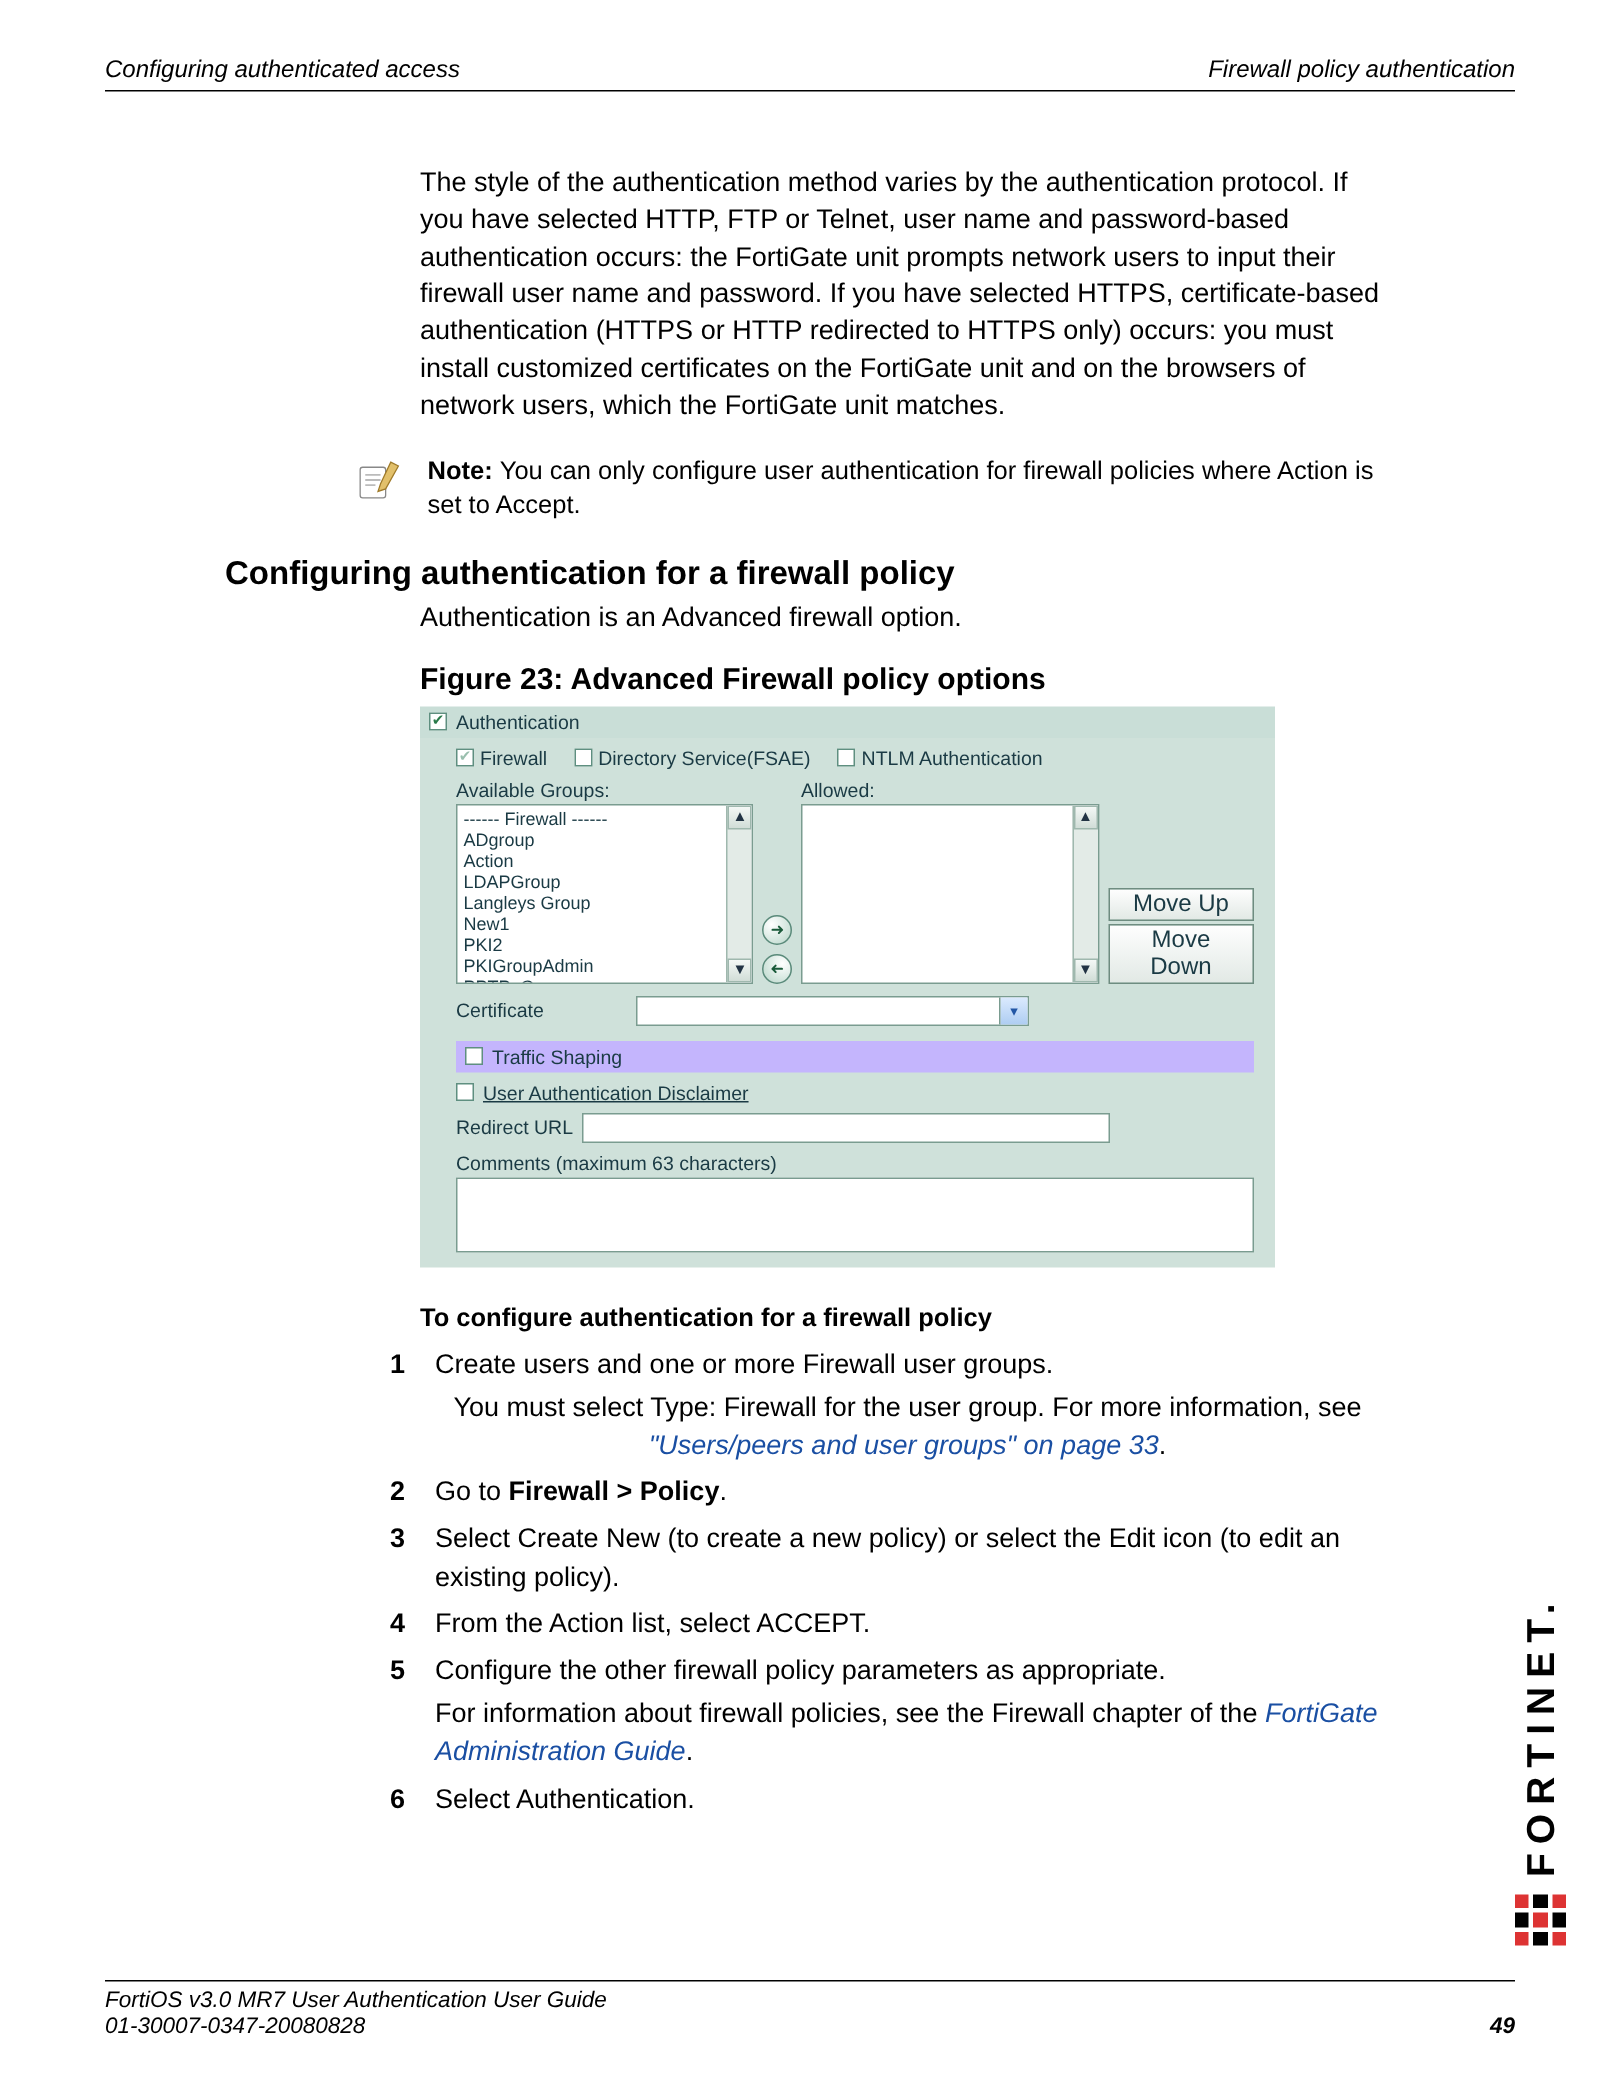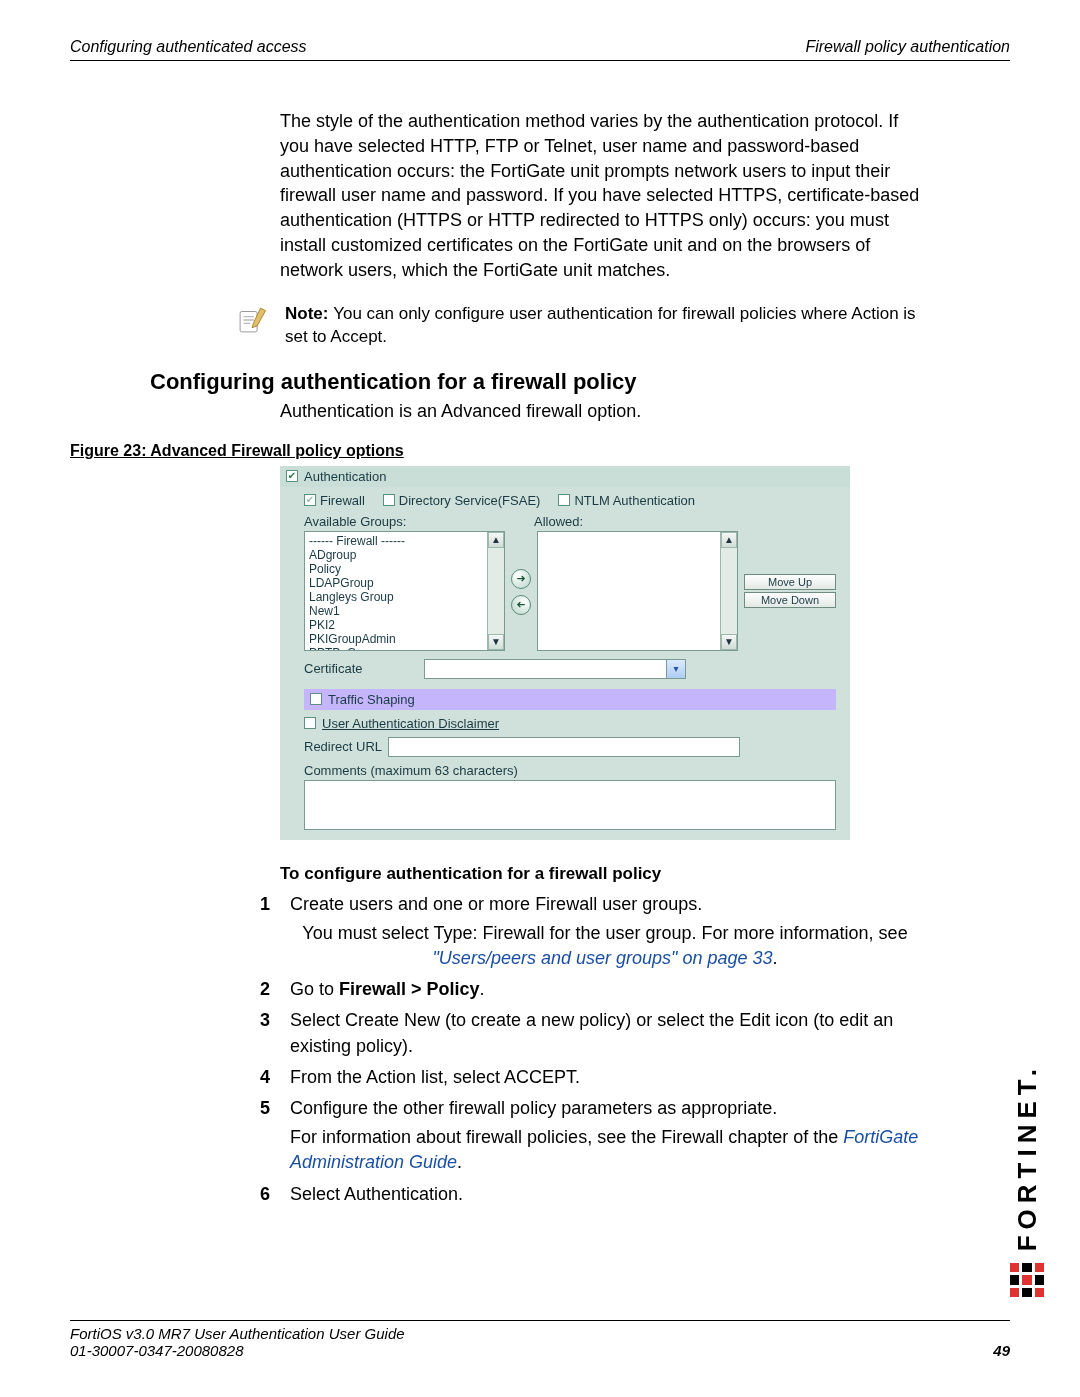--- a/index.html
+++ b/index.html
@@ -52,24 +52,24 @@
     font-size: 22px;
     font-weight: bold;
     margin: 20px 0 6px 80px;
   }
   .intro-line {
     font-size: 18px;
     margin-left: 210px;
     margin-bottom: 20px;
   }
   .figure-caption {
-    font-size: 16px;
+    font-size: 20px;
     font-weight: bold;
+    margin-left: 210px;
     margin-bottom: 6px;
-    text-decoration: underline;
   }
   
   .panel {
     width: 570px;
     margin-left: 210px;
     font-family: Tahoma, Arial, sans-serif;
     font-size: 13px;
     color: #1a3a44;
   }
   .panel .section-bar {
@@ -93,21 +93,21 @@
     justify-content: center;
     font-size: 10px;
     line-height: 1;
     color: #2a7a4a;
     box-sizing: border-box;
   }
   .row-flex { display: flex; align-items: center; }
   .type-row .chk-wrap { display: flex; align-items: center; gap: 4px; margin-right: 18px; }
   .labels-row { display: flex; margin-top: 6px; }
   .labels-row .left-label { width: 230px; }
-  .lists-row { display: flex; align-items: center; gap: 6px; margin-top: 2px; }
+  .lists-row { display: flex; align-items: flex-end; gap: 6px; margin-top: 2px; }
   .listbox {
     background: #fff;
     border: 1px solid #7a9c90;
     width: 198px;
     height: 114px;
     font-size: 12px;
     padding: 2px 4px;
     position: relative;
     overflow: hidden;
   }
@@ -141,21 +141,21 @@
     width: 18px; height: 18px;
     border-radius: 50%;
     border: 1px solid #5a8a7a;
     background: radial-gradient(circle at 30% 30%, #fff, #b8d6c9);
     display: flex; align-items: center; justify-content: center;
     font-size: 11px; color: #1a5a3a;
   }
   .btn {
     background: linear-gradient(#fefefe, #e2e9e5);
     border: 1px solid #6e8c80;
-    font-size: 11px;
+    font-size: 16px;
     padding: 1px 8px;
     min-width: 74px;
     text-align: center;
   }
   .btn-col { display: flex; flex-direction: column; gap: 2px; }
   .field-row { display: flex; align-items: center; margin-top: 8px; gap: 10px; }
   .field-row .label { width: 110px; }
   .dropdown {
     flex: 1;
     height: 18px;
@@ -303,21 +303,21 @@
 
       <div class="labels-row">
         <span class="left-label">Available Groups:</span>
         <span>Allowed:</span>
       </div>
 
       <div class="lists-row">
         <div class="listbox">
           <div>------ Firewall ------</div>
           <div>ADgroup</div>
-          <div>Policy</div>
+          <div>Action</div>
           <div>LDAPGroup</div>
           <div>Langleys Group</div>
           <div>New1</div>
           <div>PKI2</div>
           <div>PKIGroupAdmin</div>
           <div>PPTP_Group</div>
 
           <div class="scroll">
             <div class="arrow">▲</div>
             <div class="arrow">▼</div>

